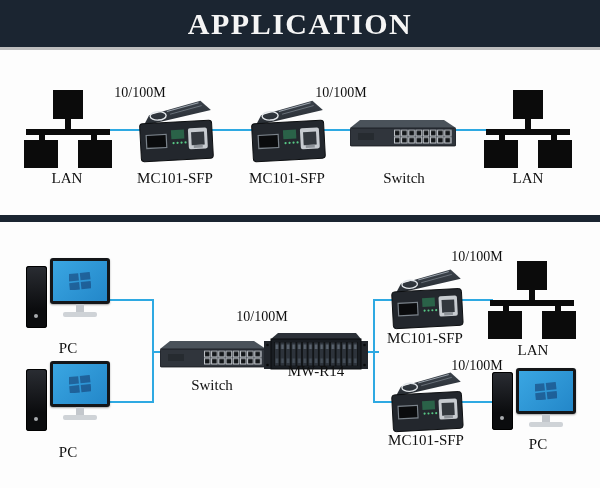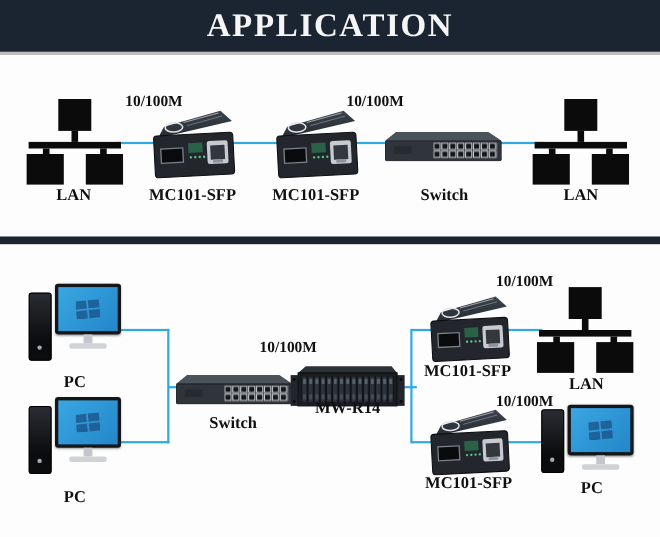--- a/index.html
+++ b/index.html
@@ -23,21 +23,21 @@
     margin:0;color:#f5f5f5;font-size:30px;font-weight:bold;
     letter-spacing:1.5px;font-family:"Liberation Serif","DejaVu Serif",serif;
   }
   .divider{
     position:absolute;left:0;top:215px;width:600px;height:7px;
     background:var(--banner);
   }
   
   .lbl{
     position:absolute;transform:translateX(-50%);
-    font-weight:bold;font-size:15px;color:var(--label);white-space:nowrap;
+    font-weight:normal;font-size:15px;color:var(--label);white-space:nowrap;
   }
   .speed{font-size:14px;}
   
   .hline{position:absolute;height:2px;background:var(--line);}
   .vline{position:absolute;width:2px;background:var(--line);}
   
   .dev{position:absolute;}
   .mc{transform:rotate(-3deg);}
   
   .pc{position:absolute;width:84px;height:78px;}

